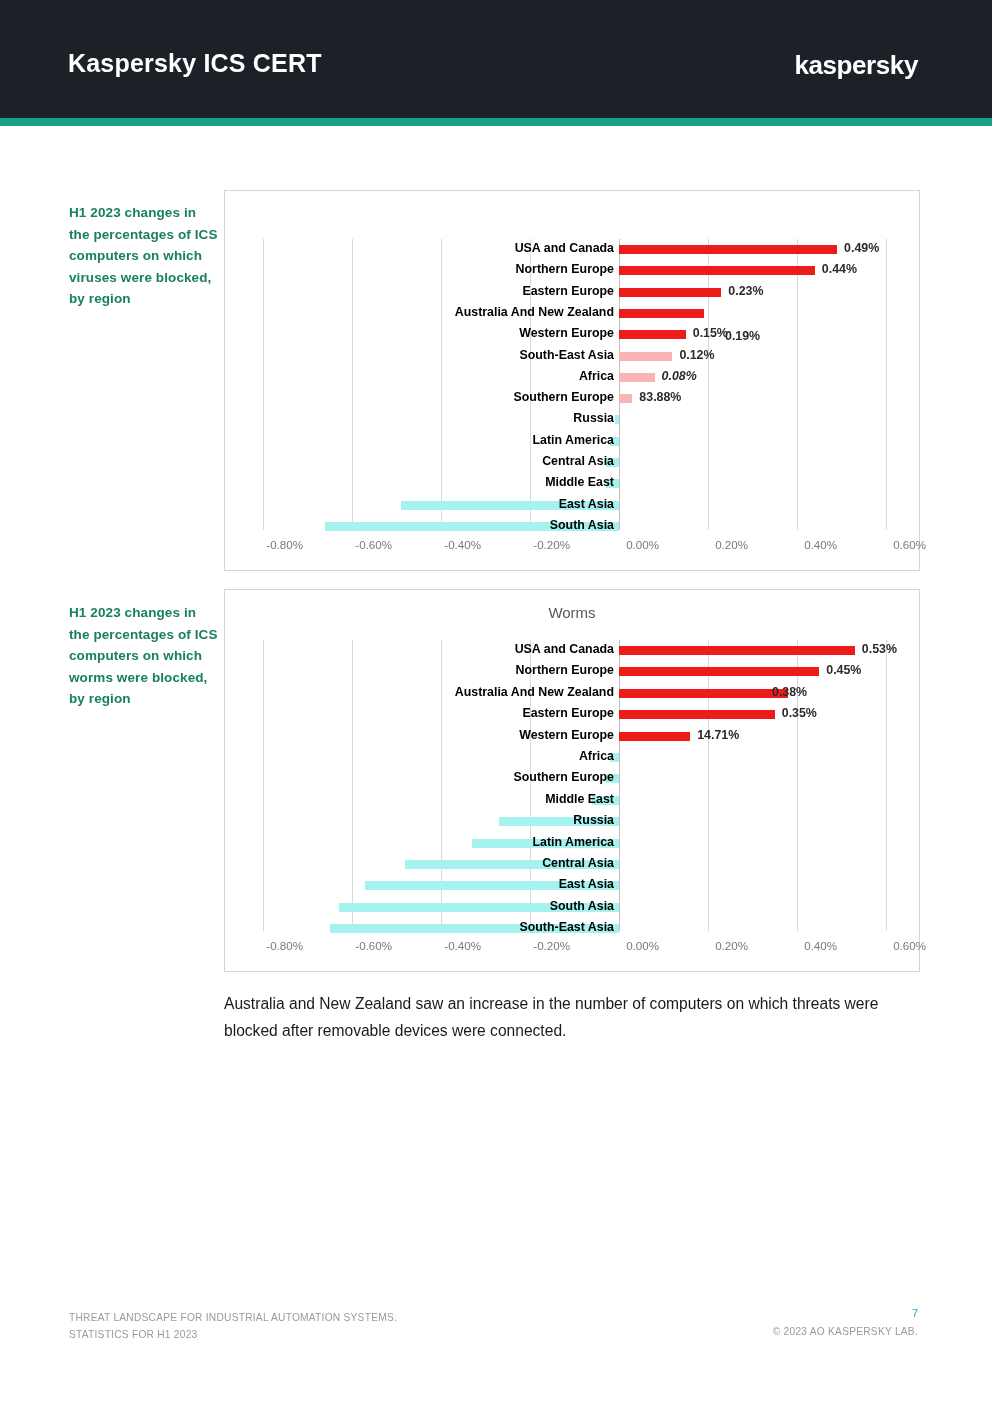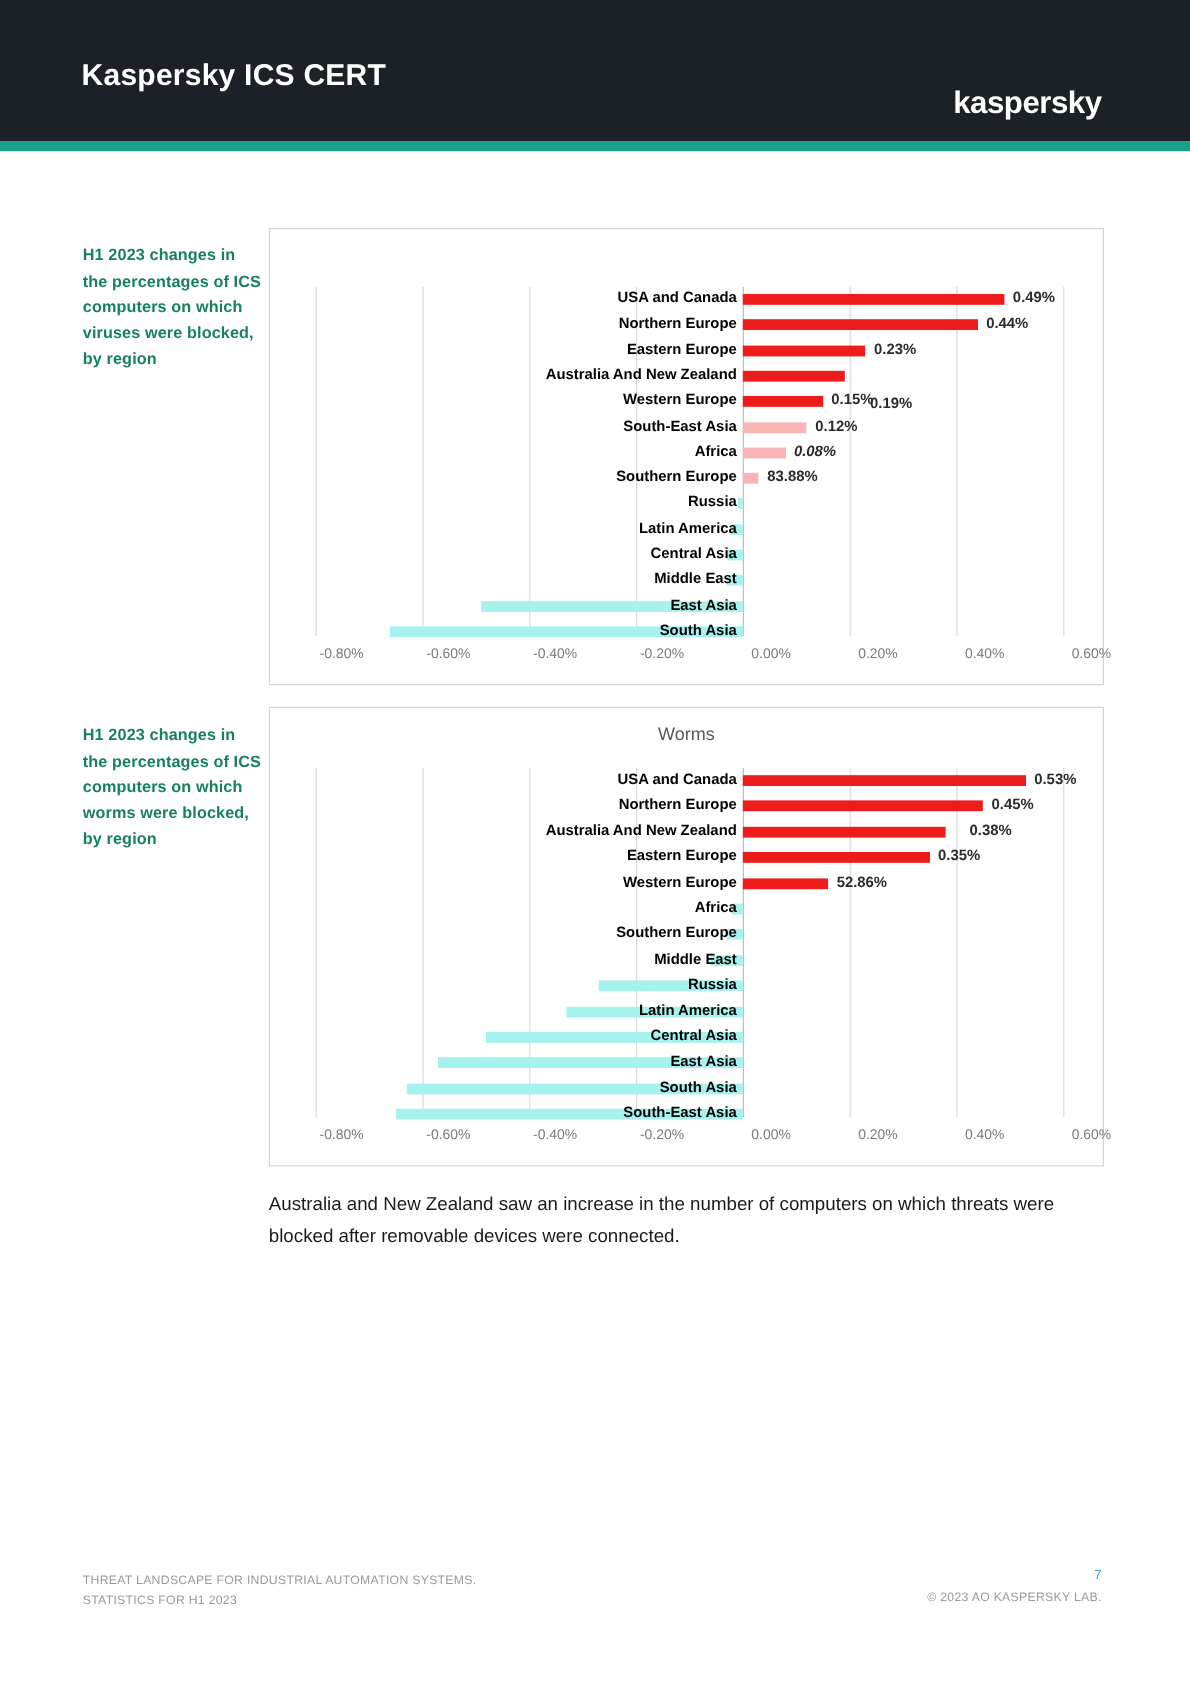--- a/index.html
+++ b/index.html
@@ -15,21 +15,21 @@
   .header{
     position:absolute;left:0;top:0;width:992px;height:118px;
     background:#1c2128;
   }
   .header-title{
     position:absolute;left:68px;top:49px;
     font-size:25px;font-weight:600;color:#ffffff;letter-spacing:.2px;
   }
   .brand-logo{
     position:absolute;right:74px;top:50px;
-    font-size:26px;font-weight:700;color:#ffffff;letter-spacing:-.4px;margin-top:20px;
+    font-size:26px;font-weight:700;color:#ffffff;letter-spacing:-.4px;
   }
   .header-rule{
     position:absolute;left:0;top:118px;width:992px;height:8px;
     background:#18a189;
   }
 
   
   .caption{
     position:absolute;width:150px;
     color:#17805f;
@@ -222,31 +222,31 @@
         <div class="val-label" style="left: 636.85px;">0.53%</div>
       </div>
       <div class="bar-row" style="top: 71.4px; left: 0px; width: 696px;">
         <div class="bar" style="background: rgb(238, 27, 27); left: 394px; width: 200.25px;"></div>
         <div class="cat-label" style="right: 307px;">Northern Europe</div>
         <div class="val-label" style="left: 601.25px;">0.45%</div>
       </div>
       <div class="bar-row" style="top: 92.8px; left: 0px; width: 696px;">
         <div class="bar" style="background: rgb(238, 27, 27); left: 394px; width: 169.1px;"></div>
         <div class="cat-label" style="right: 307px;">Australia And New Zealand</div>
-        <div class="val-label" style="left: 583px;">0.38%</div>
+        <div class="val-label" style="left: 547px;">0.38%</div>
       </div>
       <div class="bar-row" style="top: 114.2px; left: 0px; width: 696px;">
         <div class="bar" style="background: rgb(238, 27, 27); left: 394px; width: 155.75px;"></div>
         <div class="cat-label" style="right: 307px;">Eastern Europe</div>
         <div class="val-label" style="left: 556.75px;">0.35%</div>
       </div>
       <div class="bar-row" style="top: 135.6px; left: 0px; width: 696px;">
         <div class="bar" style="background: rgb(238, 27, 27); left: 394px; width: 71.2px;"></div>
         <div class="cat-label" style="right: 307px;">Western Europe</div>
-        <div class="val-label" style="left: 472.2px;">52.86%</div>
+        <div class="val-label" style="left: 472.2px;">14.71%</div>
       </div>
       <div class="bar-row" style="top: 157px; left: 0px; width: 696px;">
         <div class="bar" style="background: rgb(166, 242, 238); left: 385.1px; width: 8.9px;"></div>
         <div class="cat-label" style="right: 307px;">Africa</div>
       </div>
       <div class="bar-row" style="top: 178.4px; left: 0px; width: 696px;">
         <div class="bar" style="background: rgb(166, 242, 238); left: 380.65px; width: 13.35px;"></div>
         <div class="cat-label" style="right: 307px;">Southern Europe</div>
       </div>
       <div class="bar-row" style="top: 199.8px; left: 0px; width: 696px;">

